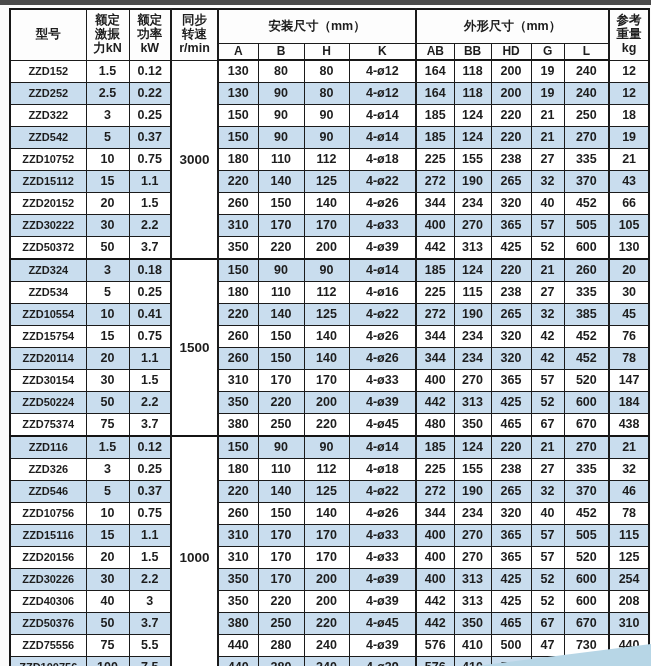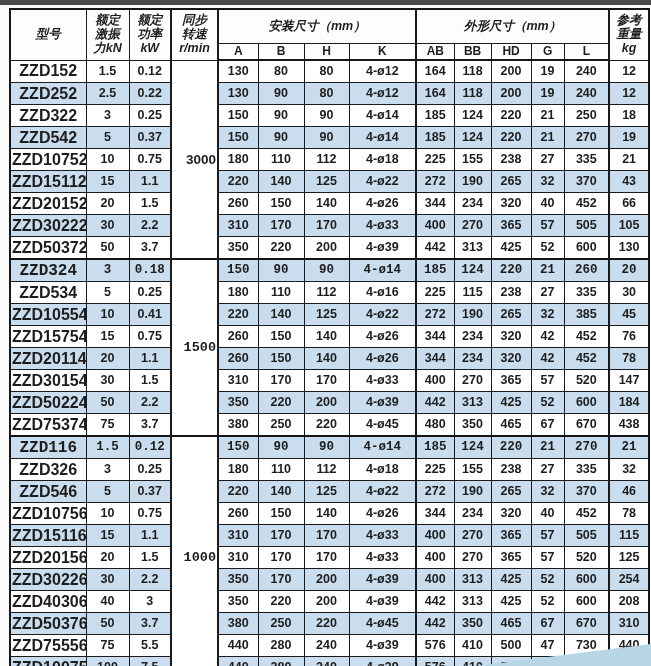--- a/index.html
+++ b/index.html
@@ -32,32 +32,32 @@
     font-weight:bold;
     padding:0 1px;
     overflow:hidden;
     white-space:nowrap;
   }
   thead th{
     font-size:12.5px;
     line-height:1.1;
     background:#fdfdfd;
   }
-  thead tr.main th{height:33px;font-style:italic;}
+  thead tr.main th{height:33px;}
   thead tr.sub th{height:15px;font-size:12px;border-bottom:2px solid #171717;}
   th.pre{white-space:pre-line;}
   tbody td{
     height:21px;
     font-size:12.5px;
     line-height:1;
   }
-  td.model{font-size:16px;letter-spacing:0;}
-  td.speed{background:#ffffff !important;font-size:13.5px;text-align:right;}
+  td.model{font-size:11px;letter-spacing:0;}
+  td.speed{background:#ffffff !important;font-size:13.5px;}
   tr.alt td{background:#c9ddee;}
-  tr.group-start td{border-top:2.5px solid #141414;font-family:Liberation Mono, monospace;}
+  tr.group-start td{border-top:2.5px solid #141414;}
   .sep{border-left-width:2px;}
 </style>
 </head>
 <body>
 
 <div class="top-strip"></div>
 
 <table>
   <colgroup>
     <col style="width:76px">

